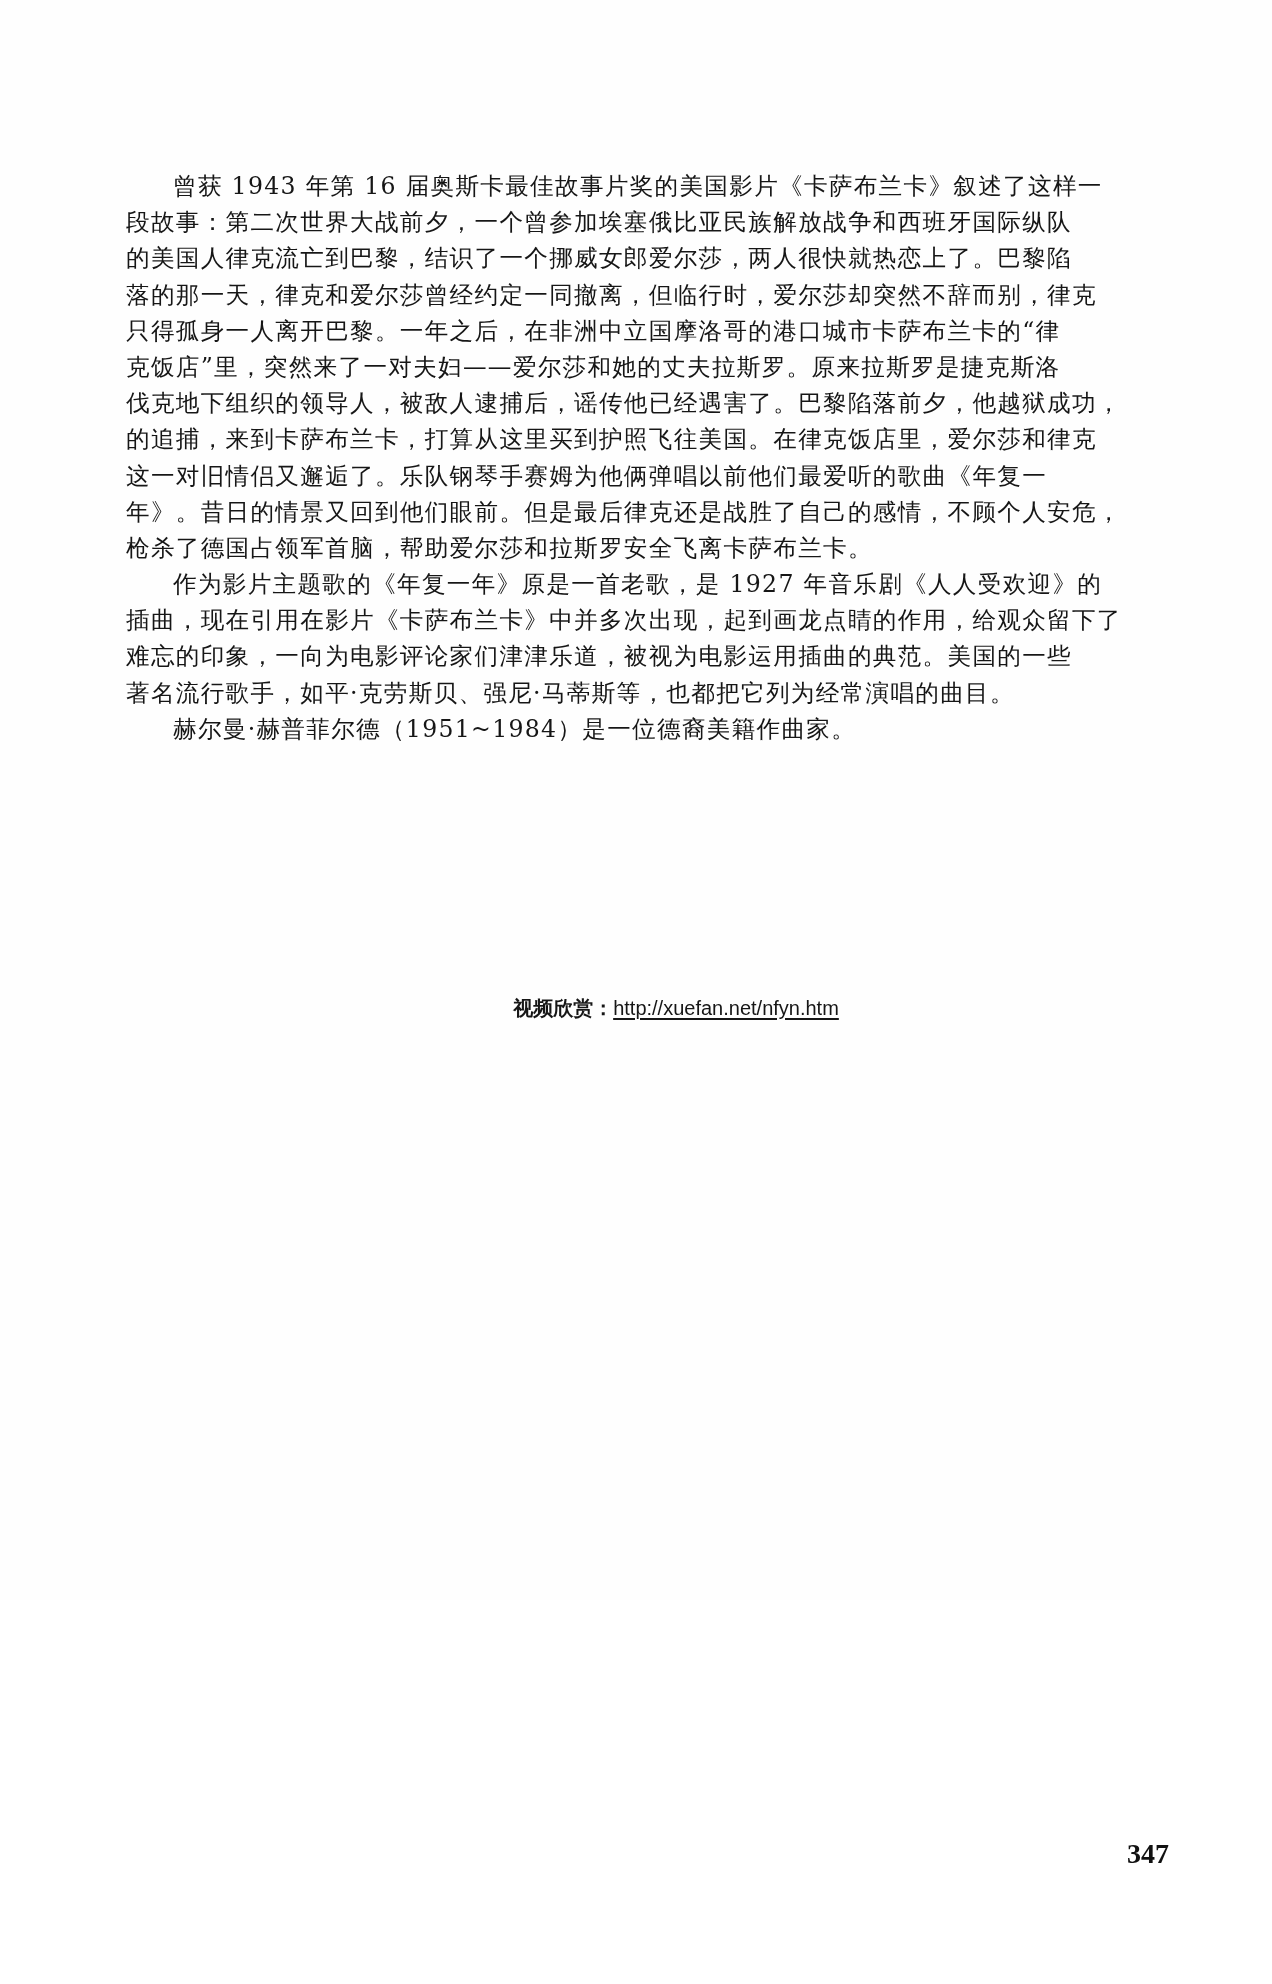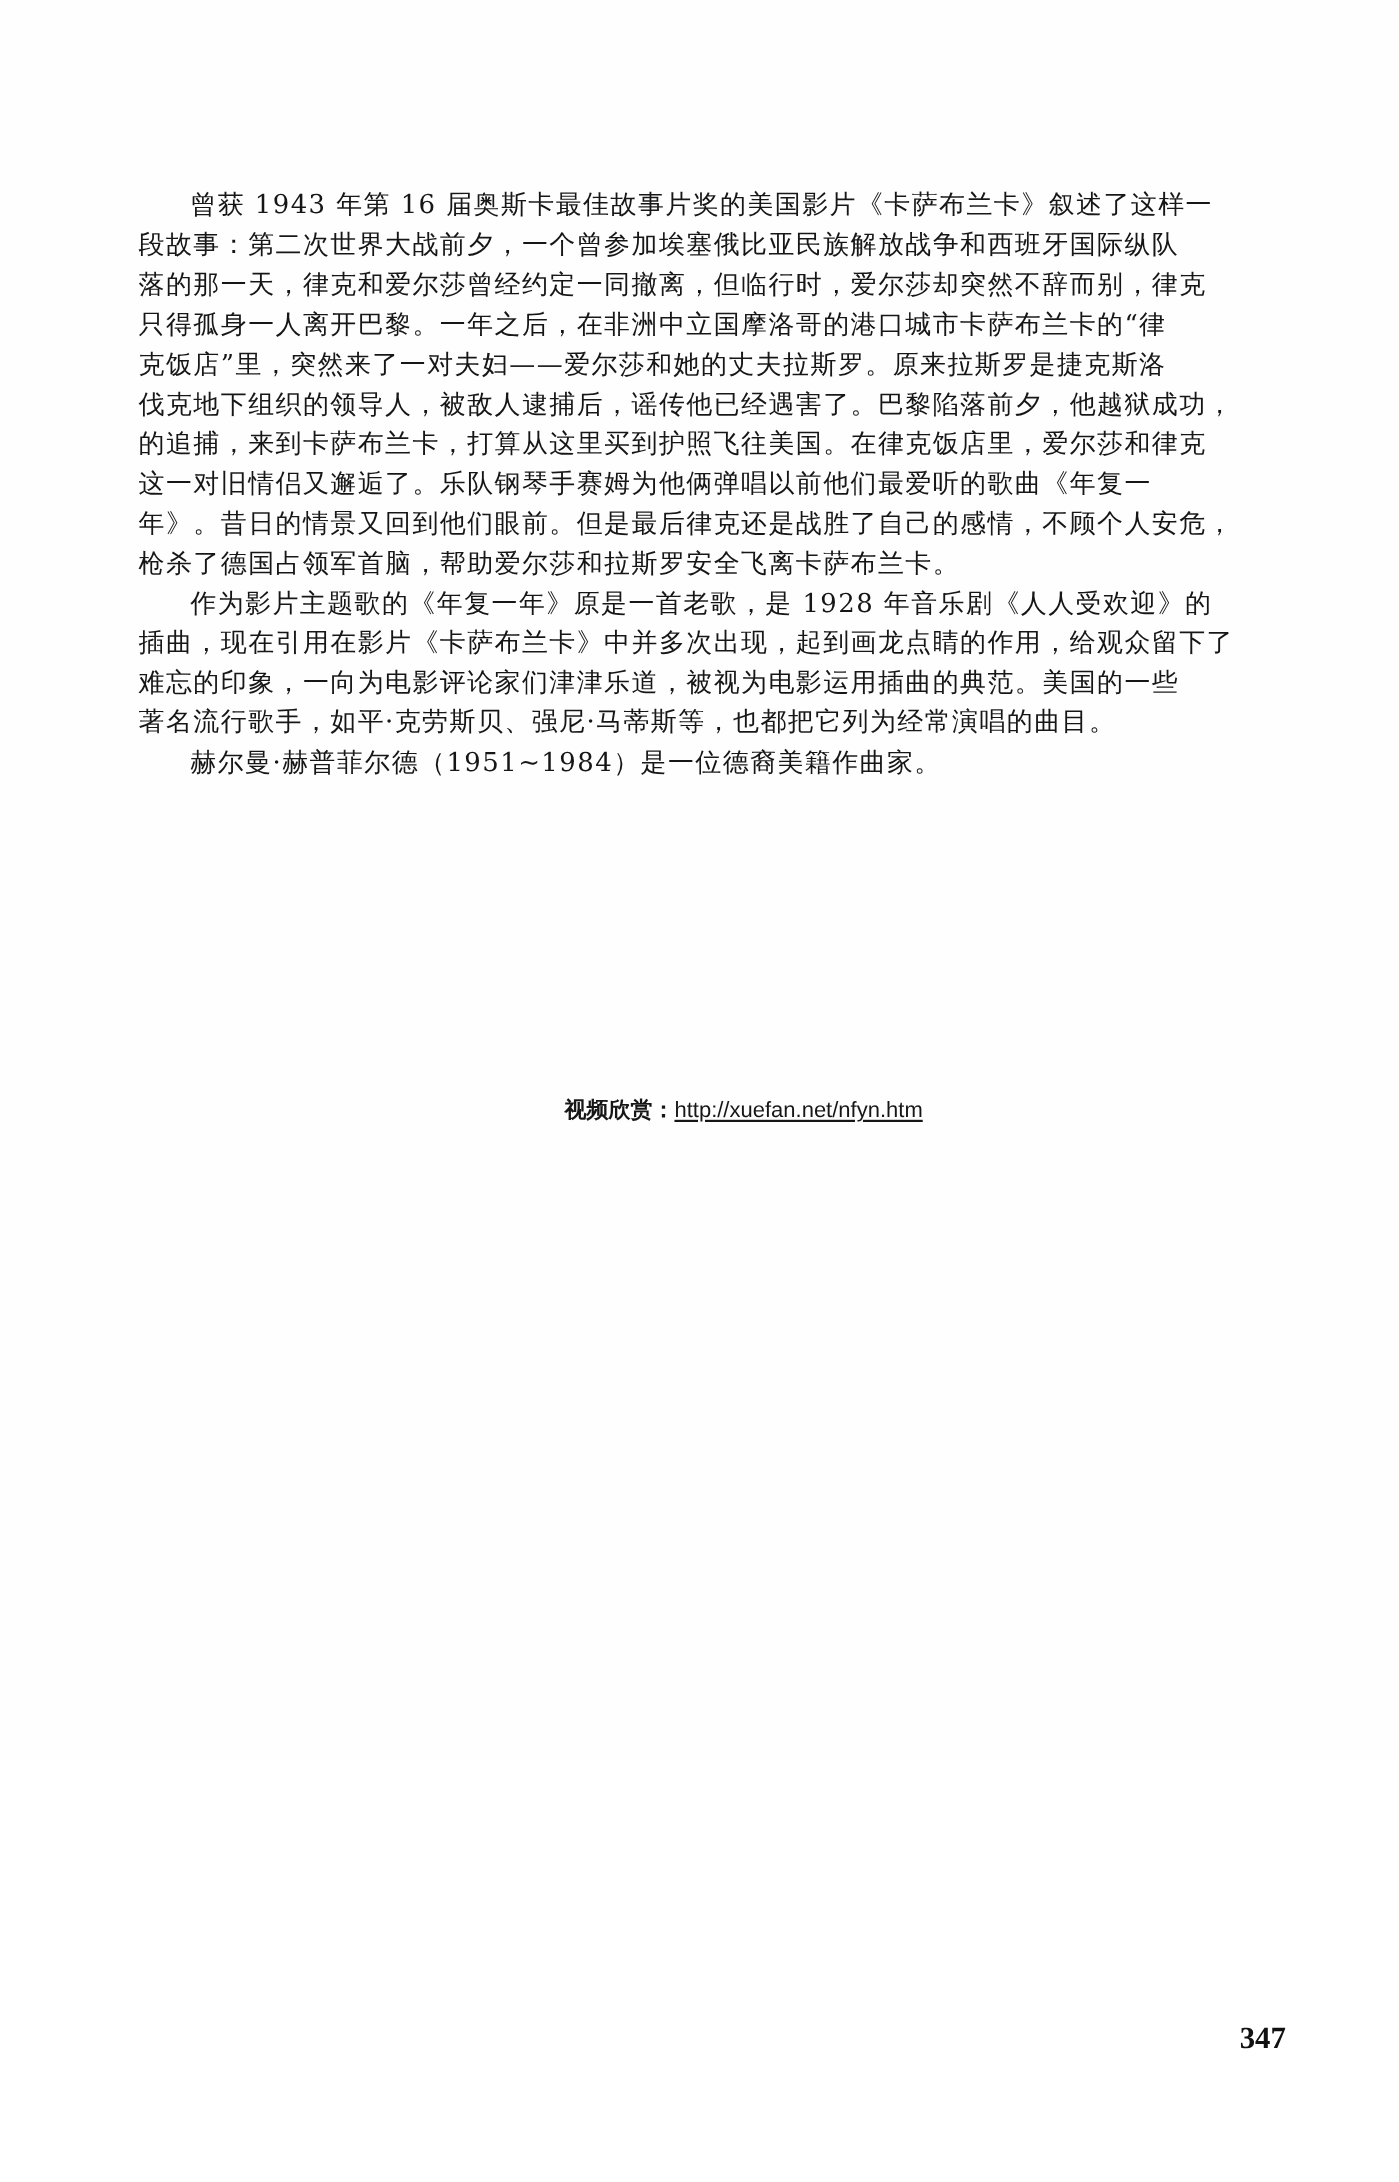--- a/index.html
+++ b/index.html
@@ -20,30 +20,31 @@
                    font-family: "Liberation Serif", "DejaVu Serif", serif; font-weight: bold; color: #111; margin-left: 37px; }
   </style>
 </head>
 <body>
 
 <div class="page">
   <div class="body-text">
 
     <div class="line indent">曾获 1943 年第 16 届奥斯卡最佳故事片奖的美国影片《卡萨布兰卡》叙述了这样一</div>
     <div class="line">段故事：第二次世界大战前夕，一个曾参加埃塞俄比亚民族解放战争和西班牙国际纵队</div>
+    <div class="line">的美国人律克流亡到巴黎，结识了一个挪威女郎爱尔莎，两人很快就热恋上了。巴黎陷</div>
     <div class="line">落的那一天，律克和爱尔莎曾经约定一同撤离，但临行时，爱尔莎却突然不辞而别，律克</div>
     <div class="line">只得孤身一人离开巴黎。一年之后，在非洲中立国摩洛哥的港口城市卡萨布兰卡的“律</div>
     <div class="line">克饭店”里，突然来了一对夫妇——爱尔莎和她的丈夫拉斯罗。原来拉斯罗是捷克斯洛</div>
     <div class="line">伐克地下组织的领导人，被敌人逮捕后，谣传他已经遇害了。巴黎陷落前夕，他越狱成功，</div>
     <div class="line">的追捕，来到卡萨布兰卡，打算从这里买到护照飞往美国。在律克饭店里，爱尔莎和律克</div>
     <div class="line">这一对旧情侣又邂逅了。乐队钢琴手赛姆为他俩弹唱以前他们最爱听的歌曲《年复一</div>
     <div class="line">年》。昔日的情景又回到他们眼前。但是最后律克还是战胜了自己的感情，不顾个人安危，</div>
     <div class="line">枪杀了德国占领军首脑，帮助爱尔莎和拉斯罗安全飞离卡萨布兰卡。</div>
 
-    <div class="line indent">作为影片主题歌的《年复一年》原是一首老歌，是 1928 年音乐剧《人人受欢迎》的</div>
+    <div class="line indent">作为影片主题歌的《年复一年》原是一首老歌，是 1927 年音乐剧《人人受欢迎》的</div>
     <div class="line">插曲，现在引用在影片《卡萨布兰卡》中并多次出现，起到画龙点睛的作用，给观众留下了</div>
     <div class="line">难忘的印象，一向为电影评论家们津津乐道，被视为电影运用插曲的典范。美国的一些</div>
     <div class="line">著名流行歌手，如平·克劳斯贝、强尼·马蒂斯等，也都把它列为经常演唱的曲目。</div>
 
     <div class="line indent">赫尔曼·赫普菲尔德（1951~1984）是一位德裔美籍作曲家。</div>
   </div>
 
   <div class="link-row">
     <span>视频欣赏：</span><a>http://xuefan.net/nfyn.htm</a>
   </div>

